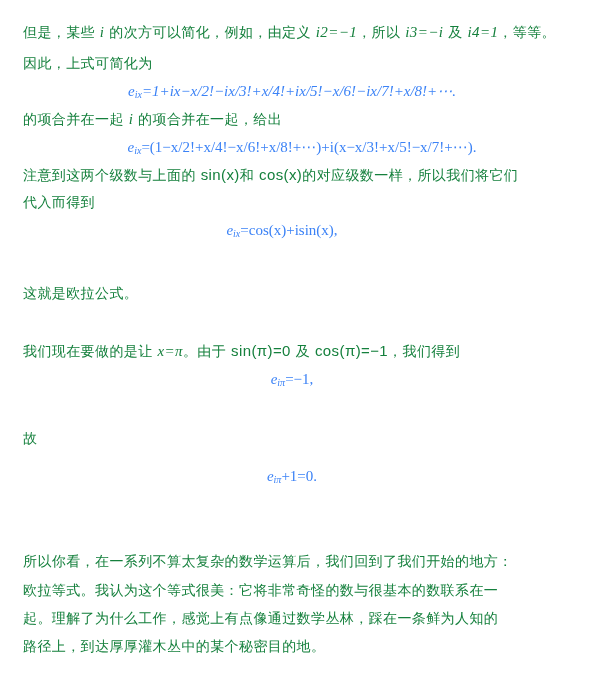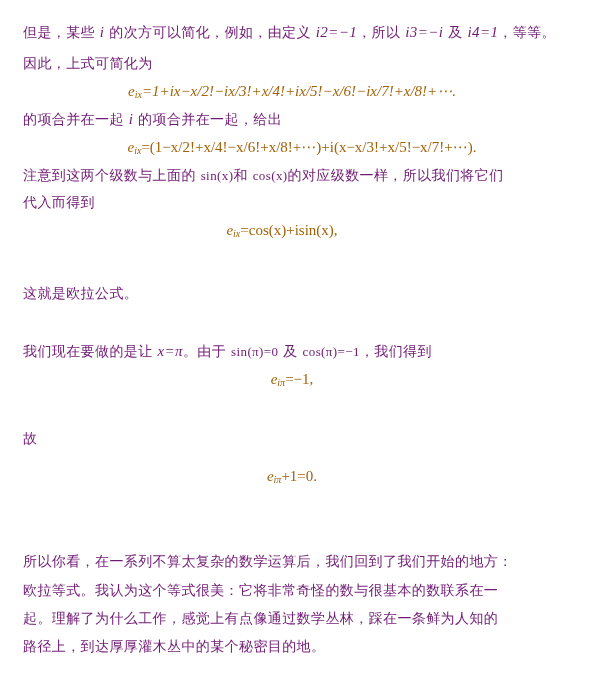--- a/index.html
+++ b/index.html
@@ -15,41 +15,41 @@
       color: #333333;
       font-family: "DejaVu Sans", sans-serif;
     }
     .line {
       position: absolute;
       left: 23px;
       font-size: 14px;
       line-height: 20px;
       white-space: nowrap;
       letter-spacing: 0.4px;
-      color: #701a75;
+      color: #15803d;
     }
     .math {
-      font-family: Liberation Serif, serif;
-      font-size: 13px;
+      font-family: Liberation Sans, sans-serif;
+      font-size: 15px;
     }
     .it {
       font-family: "Liberation Serif", serif;
       font-style: italic;
       font-size: 15px;
     }
     .eq {
       position: absolute;
       left: 0;
       width: 584px;
       text-align: center;
       font-family: "Liberation Serif", serif;
       font-size: 15px;
       line-height: 20px;
       white-space: nowrap;
-      color: #a16207;
+      color: #3b82f6;
     }
     .eq .e { font-style: italic; }
     .eq sub, .line sub {
       font-style: italic;
       font-size: 10px;
       vertical-align: -2px;
     }
     .eq .body-it { font-style: italic; }
   </style>
 </head>

